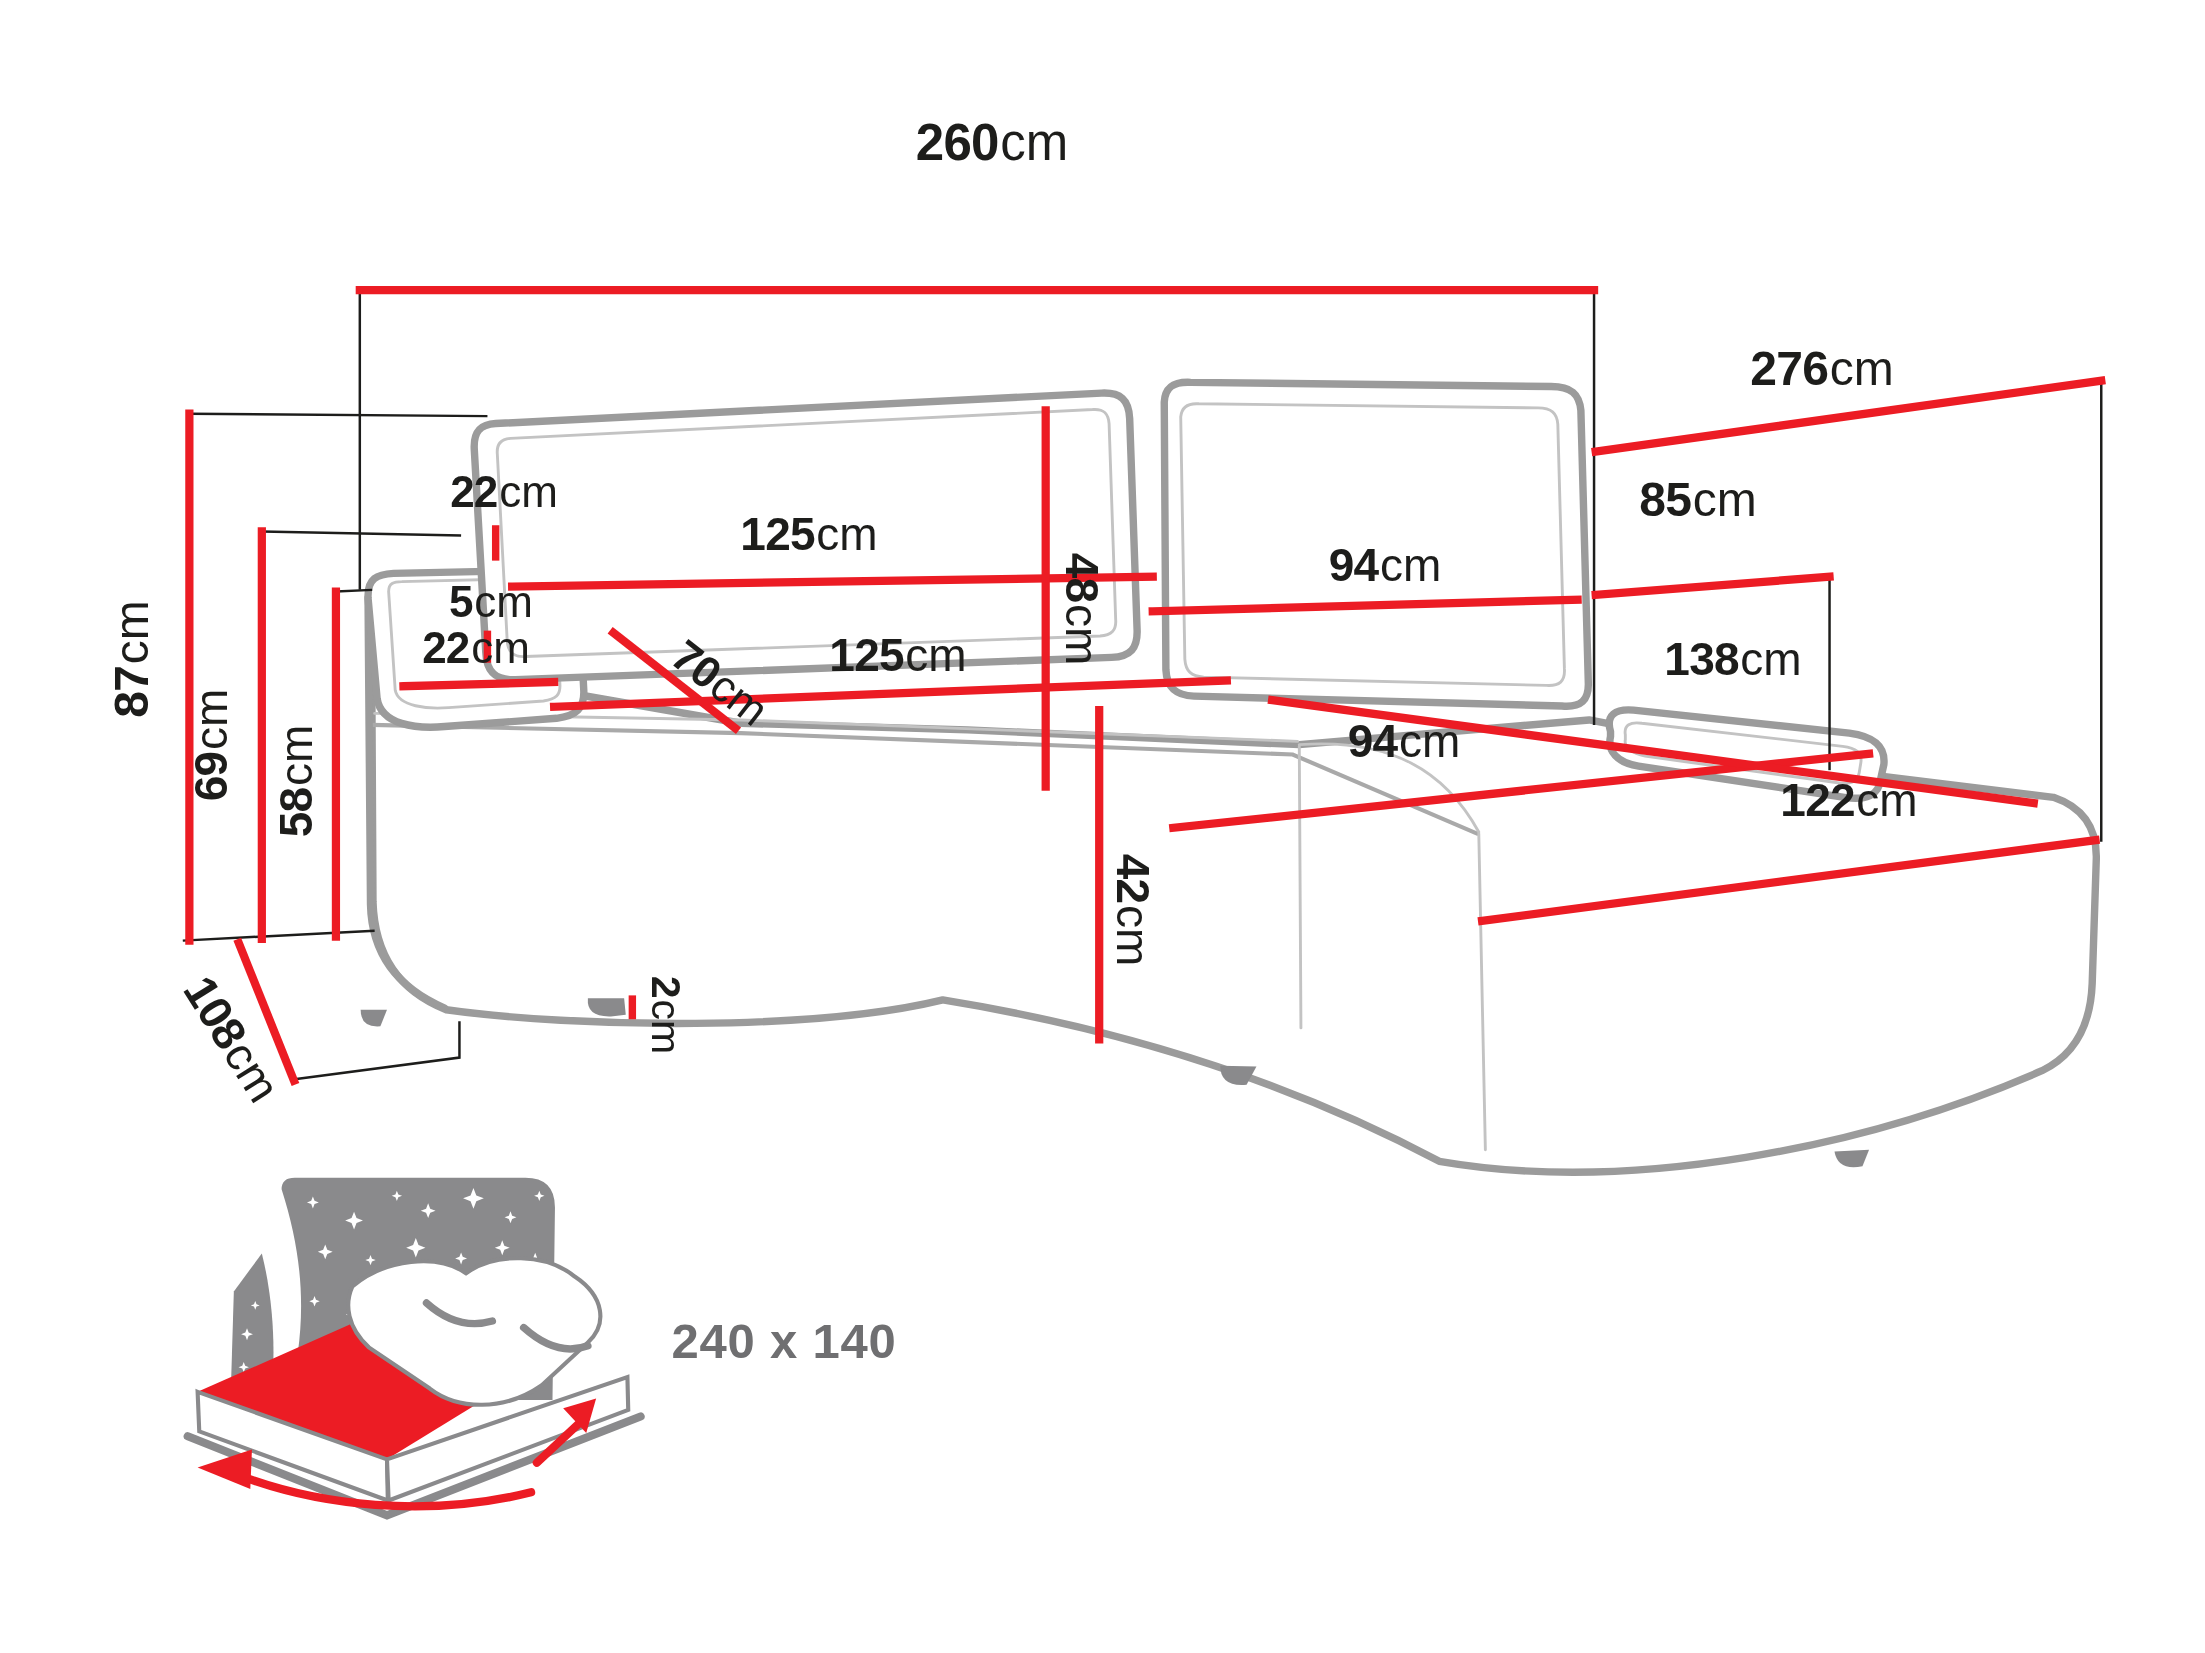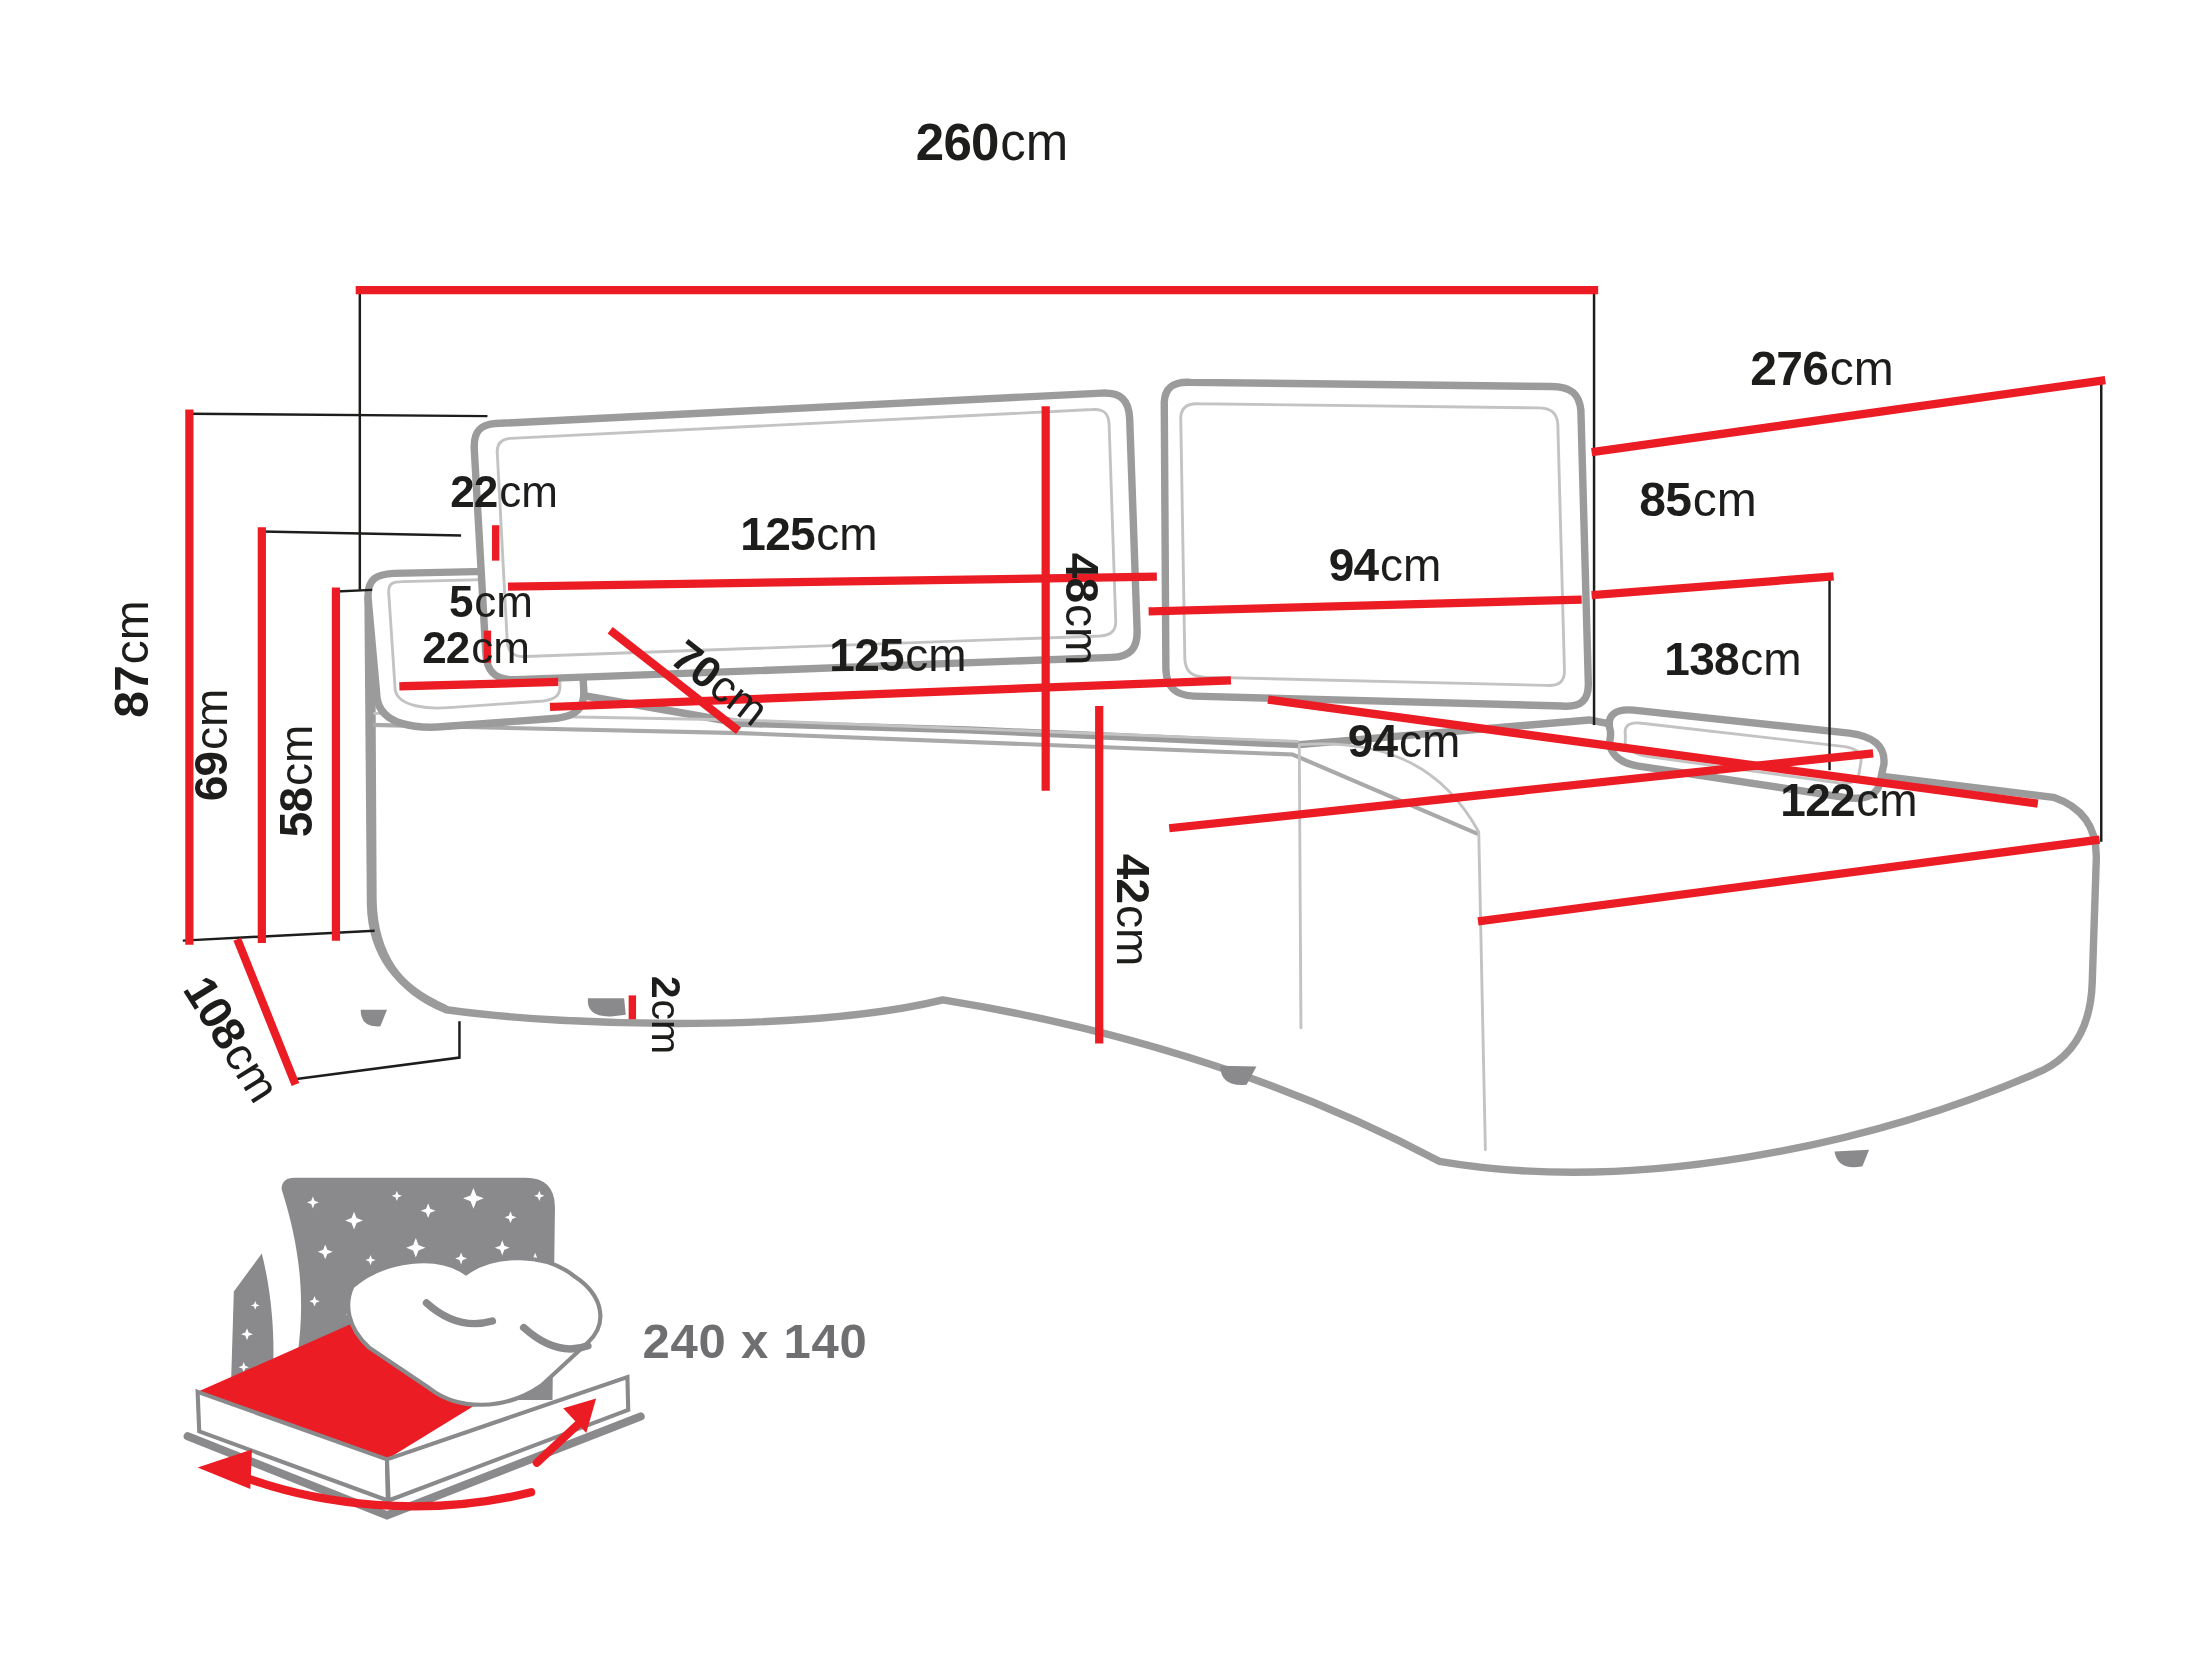--- a/index.html
+++ b/index.html
@@ -237,16 +237,16 @@
 
   <div class="dim" style="left:1133px;top:910px;--r:90deg;--fs:46px">
     <span class="num">42</span><span class="unit">cm</span></div>
 
   <div class="dim" style="left:1849px;top:800px;--fs:46px">
     <span class="num">122</span><span class="unit">cm</span></div>
 
   <div class="dim" style="left:665px;top:1015px;--r:90deg;--fs:41px">
     <span class="num">2</span><span class="unit">cm</span></div>
 
-  <div class="bedsize" style="left:755px;top:1341px;text-align:right;">240 x 140</div>
+  <div class="bedsize" style="left:784px;top:1341px;text-align:right;">240 x 140</div>
 
 </div>
 
 
 </body></html>

